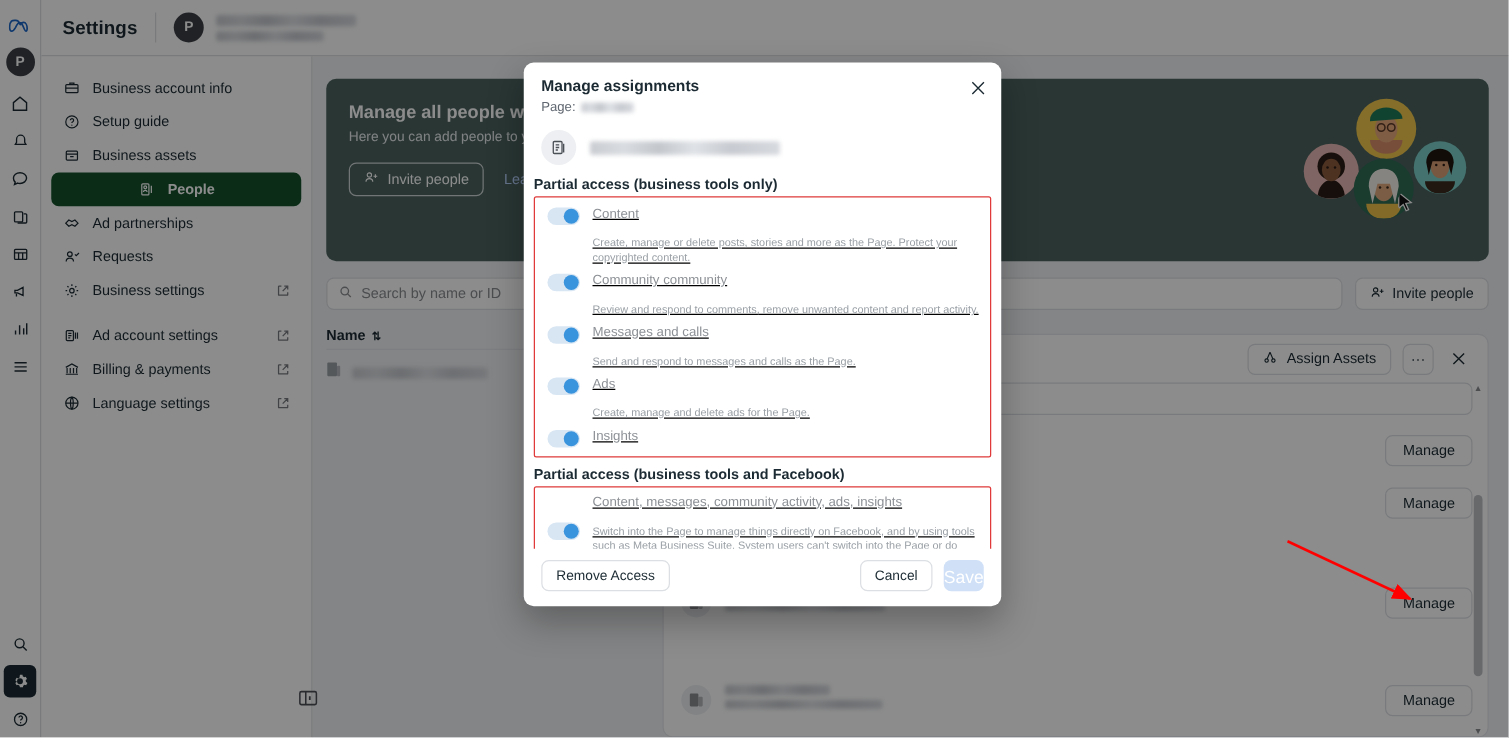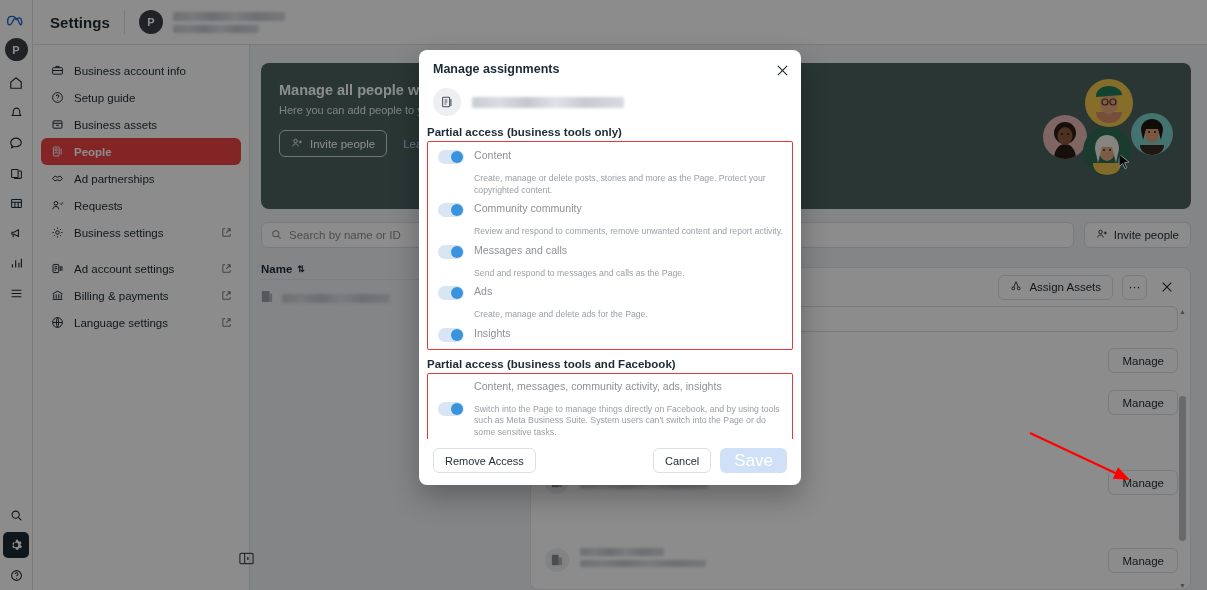--- a/index.html
+++ b/index.html
@@ -65,21 +65,21 @@
     position: absolute; left: 33px; top: 45px; width: 217px; height: 545px;
     background: #ffffff; border-right: 1px solid #dddfe2;
     padding: 12px 8px 0 8px;
     z-index: 1;
   }
   .nav-item {
     display: flex; align-items: center; gap: 10px;
     height: 27px; padding: 0 9px; border-radius: 6px; margin-bottom: 0px;
     font-size: 11.5px; color: #1c2b33;
   }
-  .nav-item.active { background: #ef4444; color: #ffffff; font-weight: bold; }
+  .nav-item.active { background: #14532d; color: #ffffff; font-weight: bold; justify-content: center; }
   .nav-item .nico { width: 14px; height: 14px; display:flex; align-items:center; justify-content:center; flex:none;}
   .nav-item .ext { margin-left: auto; width: 11px; height: 11px; opacity: .75; }
   .nav-gap { height: 9px; }
   .nav-collapse {
     position: absolute; left: 205px; bottom: 22px;
     width: 18px; height: 18px; color: #4b4f56;
   }
 
   
   .main {
@@ -204,21 +204,21 @@
     width: 28px; height: 28px; border-radius: 50%; background: #edeff2;
     display:flex; align-items:center; justify-content:center; color:#4b4f56; flex:none;
   }
   .modal-body { flex: 1; padding: 0 8px; overflow: hidden; }
   .sec-label { font-size: 11.5px; color: #1c2b33; font-weight: 600; margin: 0 0 3px 0; }
   .redbox { border: 1.4px solid #e03a3a; border-radius: 2px; }
   .opt-list { padding: 4px 0 4px 0; }
   .opt {
     display: flex; align-items: flex-start; gap: 10px; padding: 3px 8px 3px 10px;
   }
-  .opt-texts { flex: 1; }
+  .opt-texts { flex: 1; text-decoration: underline; }
   .opt-title { font-size: 10.6px; color: #8d9196; line-height: 13px; }
   .opt-desc  { font-size: 8.7px;  color: #9aa0a6; line-height: 11.5px; margin-top: 11px; }
   .toggle {
     width: 26px; height: 14px; border-radius: 8px; background: #d8e6f3;
     position: relative; flex: none; margin-top: 1px;
   }
   .toggle .knob {
     position: absolute; right: 1px; top: 1px; width: 12px; height: 12px;
     border-radius: 50%; background: #3a93dd;
   }
@@ -226,22 +226,22 @@
   .divider { height: 1px; background: #e4e6eb; margin: 3px 10px; }
   .modal-foot {
     display: flex; align-items: center; padding: 9px 14px 12px 14px;
   }
   .btn-out {
     height: 25px; padding: 0 11px; border: 1px solid #dcdfe3; border-radius: 6px;
     background: #ffffff; font-size: 11px; color: #1c2b33;
   }
   .foot-right { margin-left: auto; display: flex; gap: 9px; }
   .btn-save {
-    height: 25px; padding: 0 14px; border: none; border-radius: 6px;
-    background: #cfe0f7; color: #ffffff; font-size: 17px;
+    height: 25px; padding: 0 0; border: none; border-radius: 6px;
+    background: #cfe0f7; color: #ffffff; font-size: 14px;
   }
 
   
   .arrow { position: absolute; left: 0; top: 0; width: 1207px; height: 590px; z-index: 12; pointer-events: none; }
 </style>
 </head>
 <body>
 
 <div id="root">
 
@@ -646,20 +646,24 @@
       <div class="scroll-arrow" style="top:314px;">▼</div>
     </div>
   </div>
 
   <div class="overlay"></div>
 
   <div class="modal">
 
     <div class="modal-head">
       <div class="modal-title">Manage assignments</div>
+      <div class="modal-sub">
+        <span>Page:</span>
+        <span class="blur" style="width:42px;height:8px;"></span>
+      </div>
       <div class="modal-close">
         <svg width="13" height="13" viewBox="0 0 14 14" fill="none" stroke="#1c2b33" stroke-width="1.2">
             <path d="M2 2l10 10M12 2L2 12"></path>
           </svg>
       </div>
     </div>
 
     <div class="modal-page">
       <span class="page-ico">
         <svg width="14" height="14" viewBox="0 0 16 16" fill="none" stroke="#4b4f56" stroke-width="1.2">

